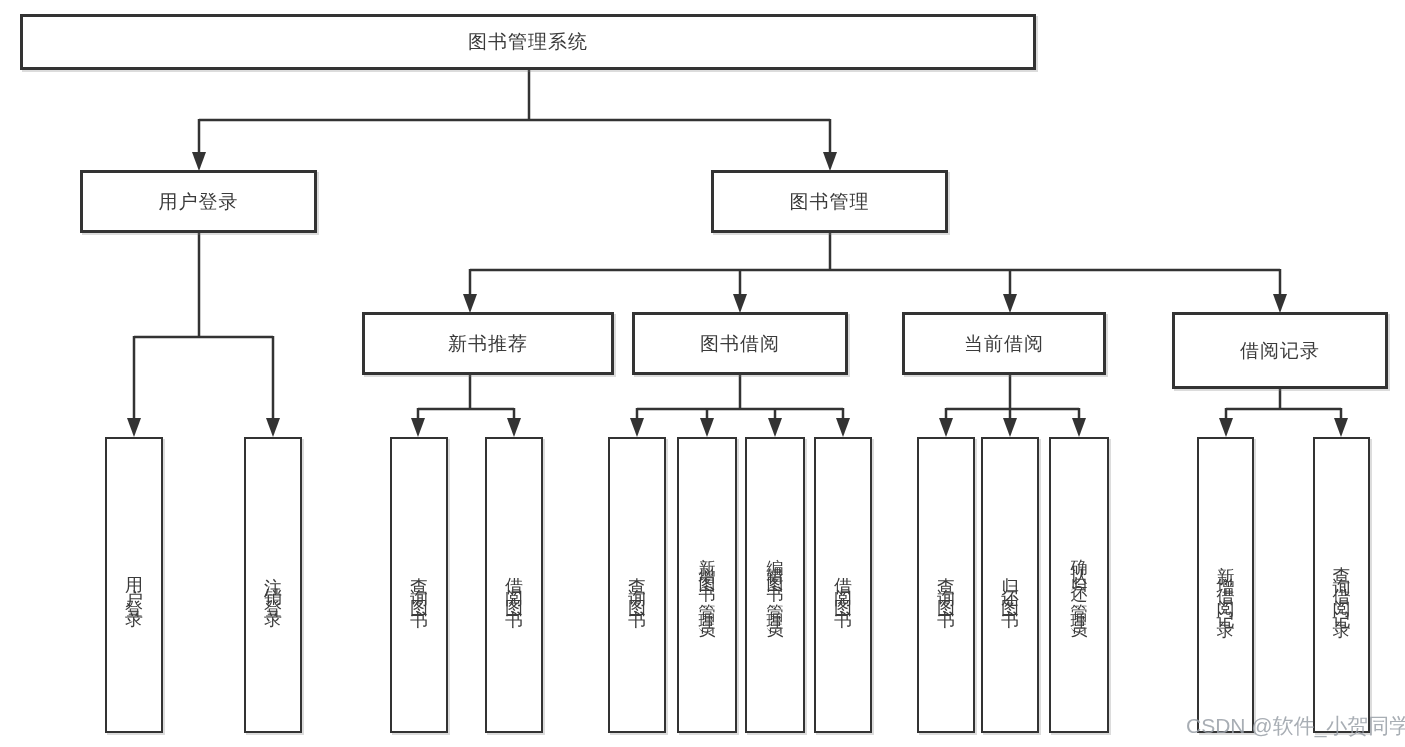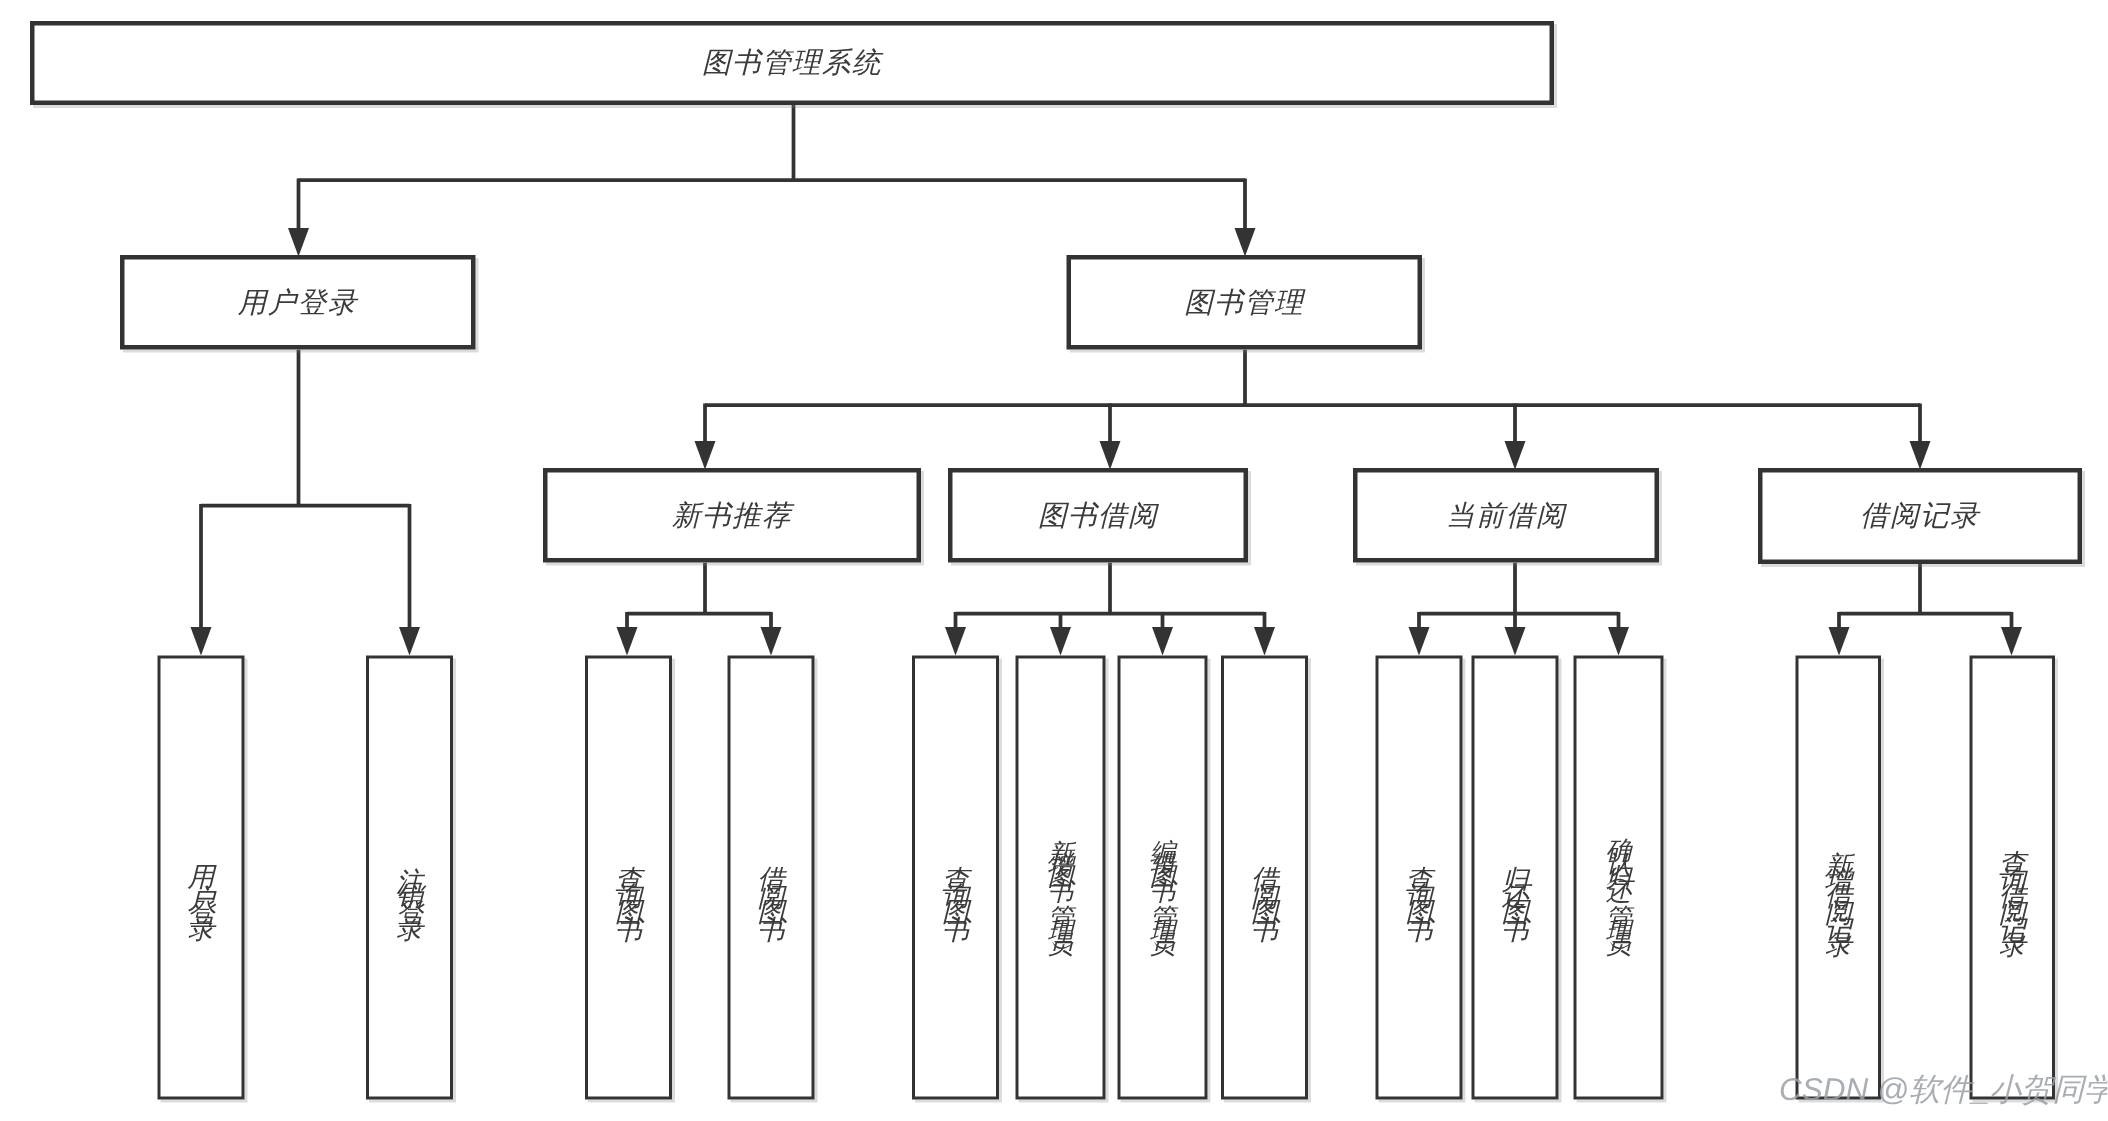--- a/index.html
+++ b/index.html
@@ -7,21 +7,20 @@
     padding: 0;
     background: #ffffff;
     font-family: "Liberation Sans", "DejaVu Sans", sans-serif;
   }
   #canvas {
     position: relative;
     width: 1405px;
     height: 747px;
     background: var(--box-bg, #ffffff);
     overflow: hidden;
-    font-style: italic;
   }
   #wires {
     position: absolute;
     left: 0; top: 0;
     width: 1405px; height: 747px;
     color: var(--line, #333333);
   }
   .hbox {
     position: absolute;
     box-sizing: border-box;
@@ -157,27 +156,27 @@
   <div class="hbox" style="left:80px; top:170px; width:237px; height:63px;">
     <span>用户登录</span>
   </div>
   <div class="hbox" style="left:711px; top:170px; width:237px; height:63px;">
     <span>图书管理</span>
   </div>
 
   <div class="hbox" style="left:362px; top:312px; width:252px; height:63px;">
     <span>新书推荐</span>
   </div>
-  <div class="hbox" style="left:632px; top:312px; width:200px; height:63px;">
+  <div class="hbox" style="left:632px; top:312px; width:216px; height:63px;">
     <span>图书借阅</span>
   </div>
   <div class="hbox" style="left:902px; top:312px; width:204px; height:63px;">
     <span>当前借阅</span>
   </div>
-  <div class="hbox" style="left:1172px; top:312px; width:216px; height:64px;">
+  <div class="hbox" style="left:1172px; top:312px; width:216px; height:77px;">
     <span>借阅记录</span>
   </div>
 
   <div class="vbox" style="left:105px; width:58px;">
     <span class="vtext">用户登录</span>
   </div>
   <div class="vbox" style="left:244px; width:58px;">
     <span class="vtext">注销登录</span>
   </div>
 

